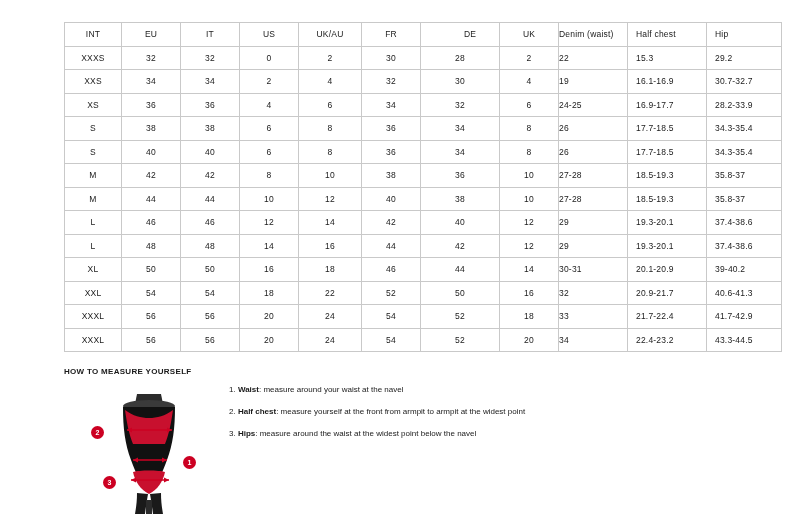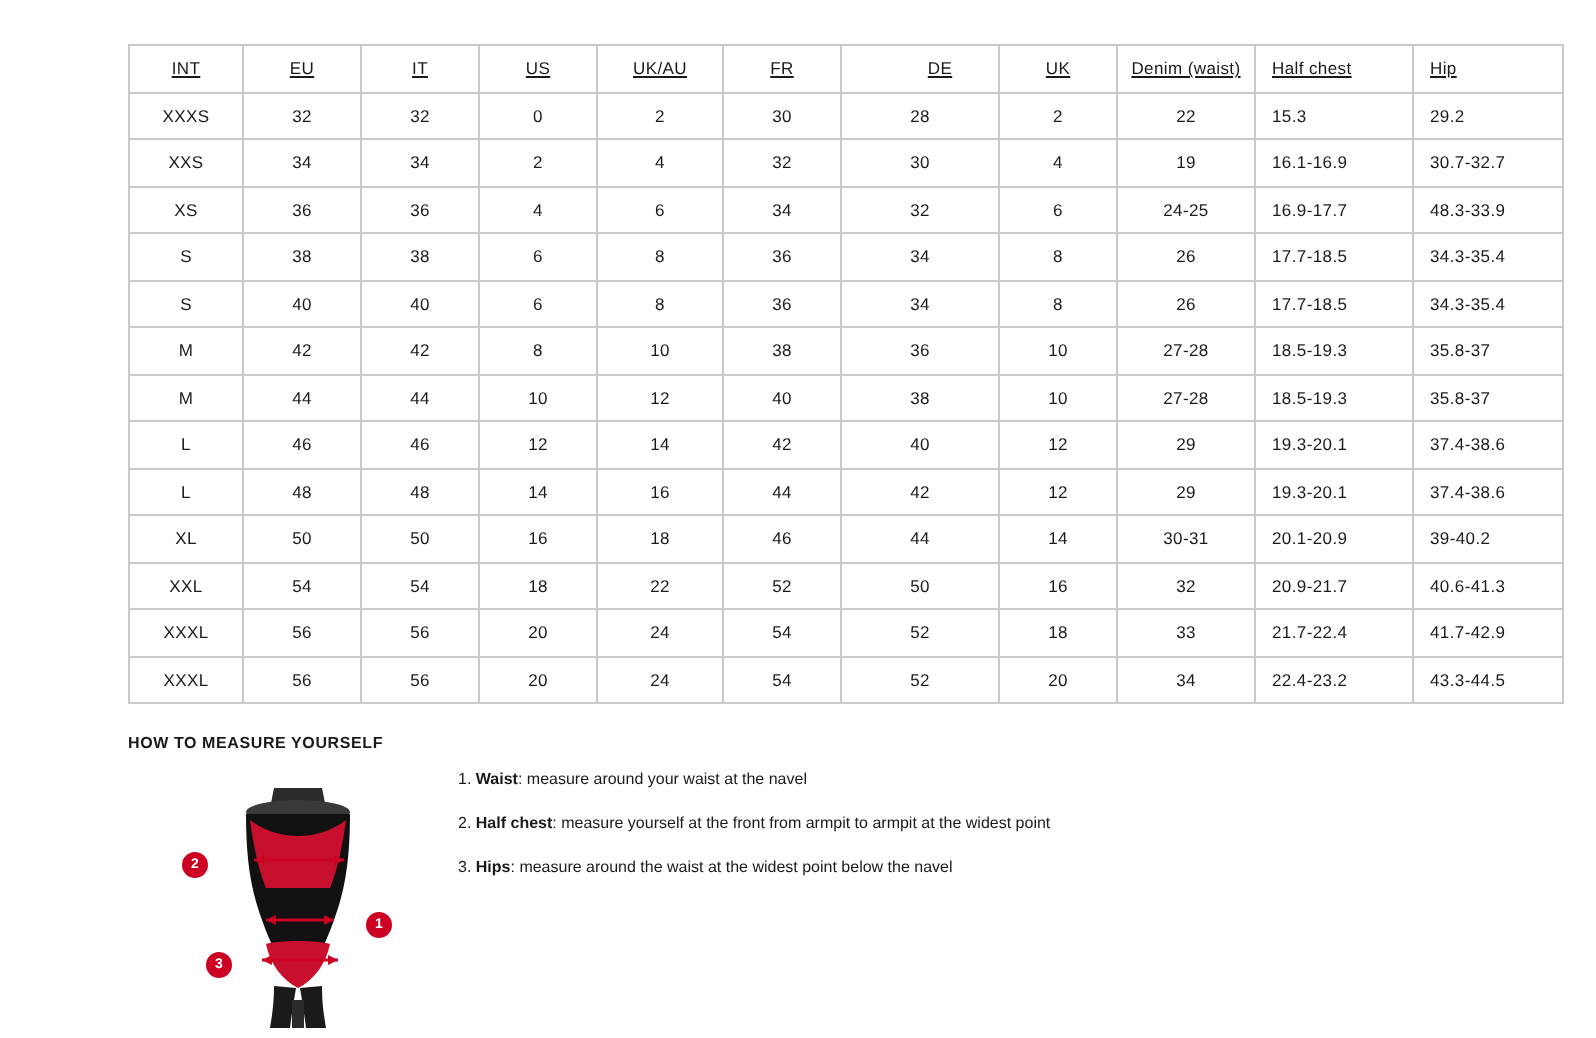--- a/index.html
+++ b/index.html
@@ -39,34 +39,33 @@
     font-size: 8.5px;
     font-weight: normal;
     text-align: center;
     vertical-align: middle;
     padding: 0;
     color: #1a1a1a;
     letter-spacing: 0.2px;
   }
   table.size-table th {
     font-weight: normal;
-    text-decoration: underline;
   }
   table.size-table td.col-denim,
   table.size-table td.col-halfchest,
   table.size-table td.col-hip,
   table.size-table th.col-denim,
   table.size-table th.col-halfchest,
   table.size-table th.col-hip {
     text-align: left;
     padding-left: 8px;
   }
   table.size-table th.col-denim,
   table.size-table td.col-denim {
-    text-align: center;
+    text-align: left;
     padding-left: 0;
   }
   
   .measure-section {
     position: absolute;
     left: 64px;
     top: 367px;
     width: 670px;
   }
   .measure-title {
@@ -166,21 +165,21 @@
             <td class="col-int">XS</td>
             <td class="col-eu">36</td>
             <td class="col-it">36</td>
             <td class="col-us">4</td>
             <td class="col-ukau">6</td>
             <td class="col-fr">34</td>
             <td class="col-de">32</td>
             <td class="col-uk">6</td>
             <td class="col-denim">24-25</td>
             <td class="col-halfchest">16.9-17.7</td>
-            <td class="col-hip">48.3-33.9</td>
+            <td class="col-hip">28.2-33.9</td>
           </tr>
           <tr>
             <td class="col-int">S</td>
             <td class="col-eu">38</td>
             <td class="col-it">38</td>
             <td class="col-us">6</td>
             <td class="col-ukau">8</td>
             <td class="col-fr">36</td>
             <td class="col-de">34</td>
             <td class="col-uk">8</td>

